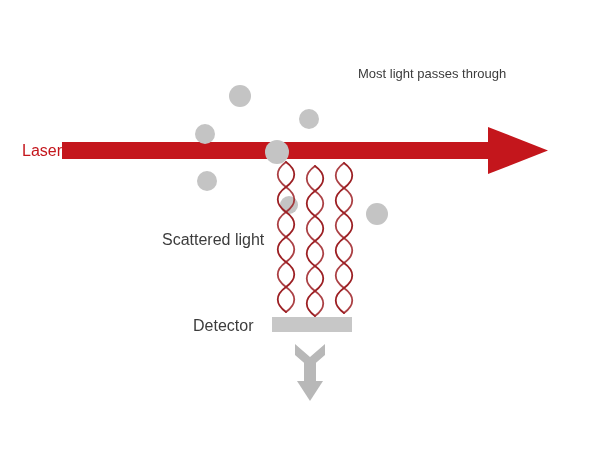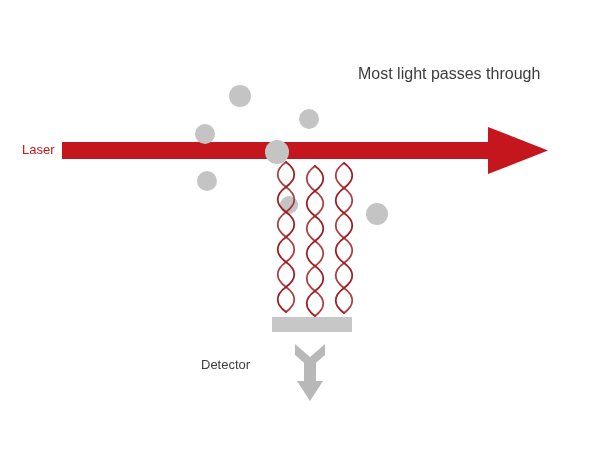--- a/index.html
+++ b/index.html
@@ -7,34 +7,34 @@
     position: relative;
     width: 600px;
     height: 450px;
     background: #ffffff;
     overflow: hidden;
     font-family: "Liberation Sans", sans-serif;
   }
   svg.canvas { position: absolute; left: 0; top: 0; }
   .label {
     position: absolute;
-    font-size: 13px;
+    font-size: 16px;
     color: var(--text-dark, #3c3c3c);
     white-space: nowrap;
   }
   .label-laser {
     left: 22px; top: 142px;
     color: var(--laser-red, #c4161c);
   }
   .label-scattered { left: 162px; top: 231px; }
-  .label-detector { left: 201px; top: 317px; margin-top: 40px; }
+  .label-detector { left: 193px; top: 317px; }
   .note {
     position: absolute;
     left: 358px; top: 63px;
-    font-size: 16px;
+    font-size: 13px;
     line-height: 22px;
     color: var(--text-dark, #3c3c3c);
   }
   .note span { display: block; }
   .laser    { fill: var(--laser-red, #c4161c); }
   .particle { fill: var(--particle-gray, #c4c4c4); }
   .wave {
     stroke: var(--wave-red, #9c1f23);
     fill: none;
     stroke-width: 1.8;
@@ -81,20 +81,21 @@
 
     <g class="out">
       <polygon points="295,344 310,357 325,344 325,355 310,368 295,355"></polygon>
       <rect x="304" y="361" width="12" height="22"></rect>
       <polygon points="297,381 323,381 310,401"></polygon>
     </g>
   </svg>
 
   <div class="label label-laser">Laser</div>
 
+  <div class="label label-scattered">Scattered light</div>
 
   <div class="label label-detector">Detector</div>
 
   <div class="note">
     <span>Most light passes through</span>
   </div>
 
 </div>
 
 </body></html>

